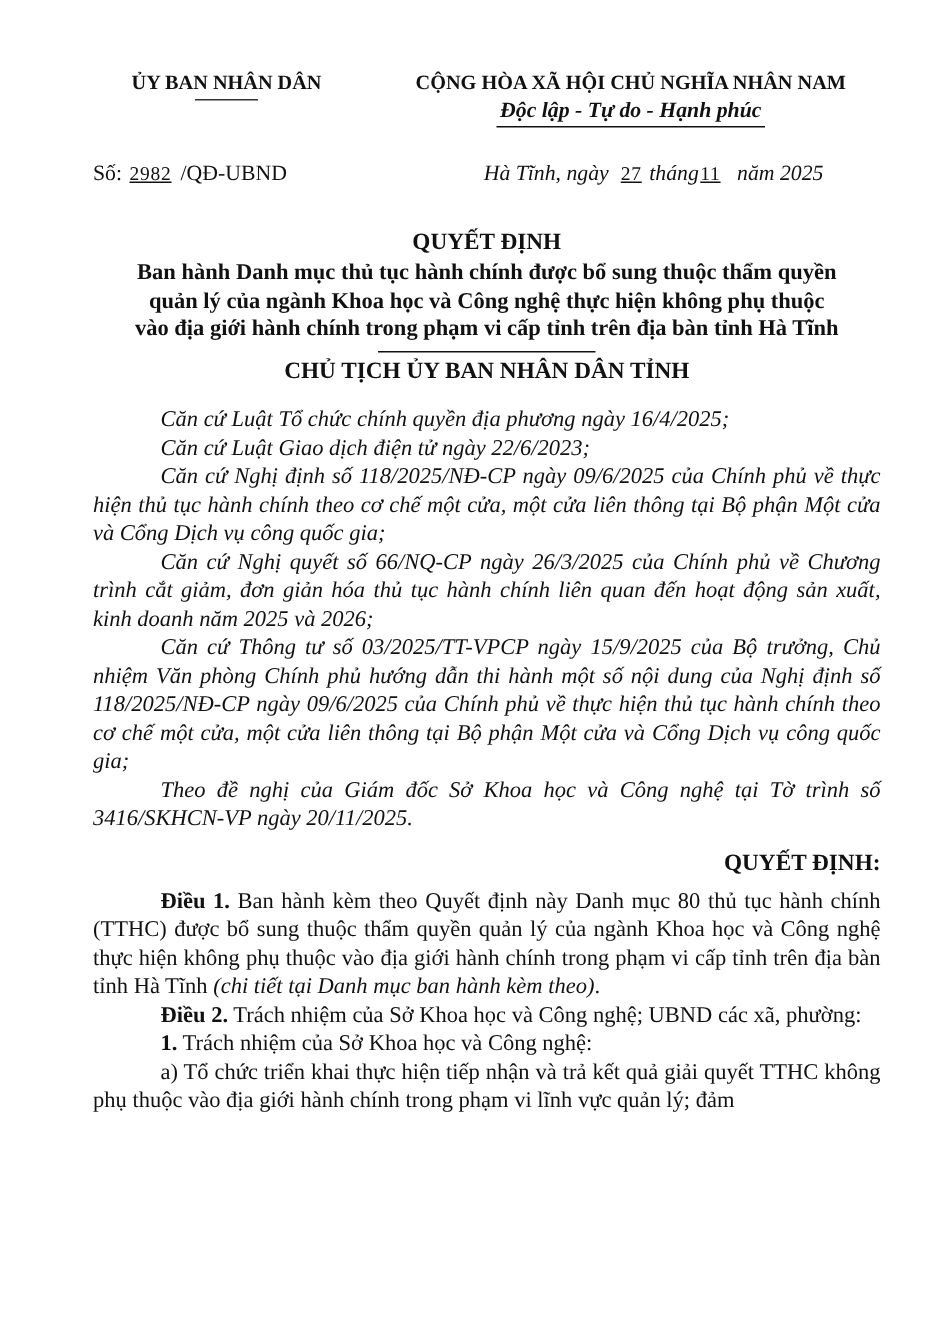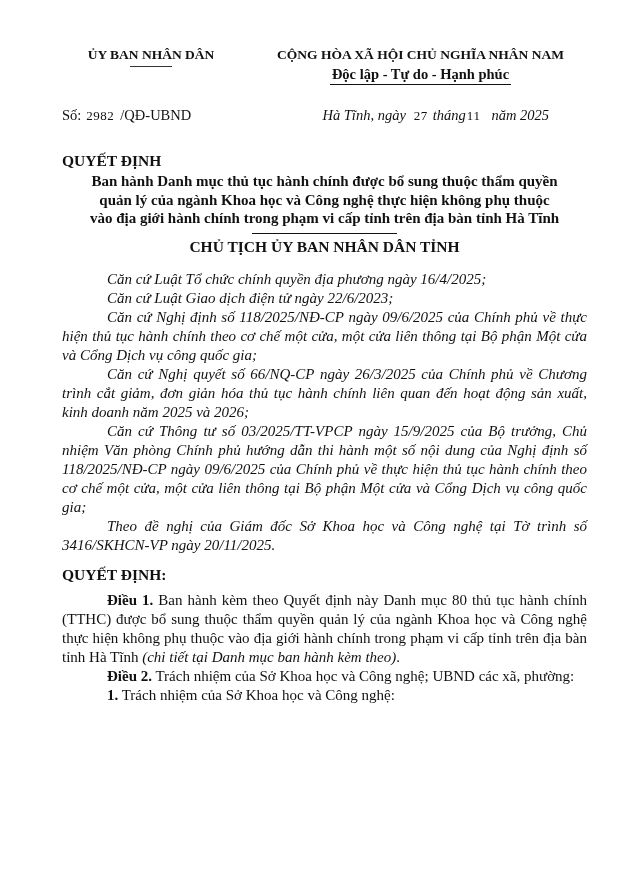--- a/index.html
+++ b/index.html
@@ -42,20 +42,21 @@
     font-size: 13.5px;
     line-height: 18px;
     margin-left: 14px;
   }
   .motto {
     display: inline-block;
     font-size: 14.5px;
     border-bottom: 1.4px solid #111;
     padding: 0 2px 1px 2px;
     margin-top: 1px;
+    font-style: italic;
   }
   .hdr-underline {
     width: 42px;
     border-top: 1.2px solid #333;
     margin: 3px auto 0 auto;
     height: 0;
   }
 
   
   .numrow {
@@ -68,28 +69,30 @@
   .docnum { white-space: nowrap; }
   .dateline {
     font-style: italic;
     white-space: nowrap;
     margin-right: 38px;
   }
   .fill {
     font-style: normal;
     font-size: 13px;
     letter-spacing: 0.5px;
+    text-decoration: underline;
   }
   .fill.num-val { margin: 0 6px 0 5px; }
   .fill.day { margin: 0 5px 0 8px; }
   .fill.month { margin: 0 11px 0 1px; }
 
   
   .kind {
     margin-top: 26px;
+    text-align: center;
     font-weight: bold;
     font-size: 15.5px;
     line-height: 19px;
   }
   .subject {
     max-width: 472px;
     margin: 2px auto 0 auto;
     text-align: center;
     font-weight: bold;
     font-size: 15px;
@@ -112,21 +115,21 @@
   
   .recitals { margin-top: 14px; }
   p.recital {
     margin: 0;
     font-style: italic;
     text-align: justify;
     text-indent: 45px;
   }
   .decision-heading {
     margin: 10px 0 7px 0;
-    text-align: left;
+    text-align: right;
     font-weight: bold;
     font-size: 15.5px;
   }
   p.body-par {
     margin: 0;
     text-align: justify;
     text-indent: 45px;
   }
   .b { font-weight: bold; }
   .i { font-style: italic; }
@@ -177,15 +180,16 @@
   <div>
     <p class="body-par">
       <span class="b">Điều 1.</span><span> Ban hành kèm theo Quyết định này Danh mục 80 thủ tục hành chính (TTHC) được bổ sung thuộc thẩm quyền quản lý của ngành Khoa học và Công nghệ thực hiện không phụ thuộc vào địa giới hành chính trong phạm vi cấp tỉnh trên địa bàn tỉnh Hà Tĩnh </span><span class="i">(chi tiết tại Danh mục ban hành kèm theo)</span><span>.</span>
     </p>
     <p class="body-par">
       <span class="b">Điều 2.</span><span> Trách nhiệm của Sở Khoa học và Công nghệ; UBND các xã, phường:</span>
     </p>
     <p class="body-par">
       <span class="b">1.</span><span> Trách nhiệm của Sở Khoa học và Công nghệ:</span>
     </p>
+    <p class="body-par">a) Tổ chức triển khai thực hiện tiếp nhận và trả kết quả giải quyết TTHC không phụ thuộc vào địa giới hành chính trong phạm vi lĩnh vực quản lý; đảm</p>
   </div>
 
 </div>
 
 </body></html>

